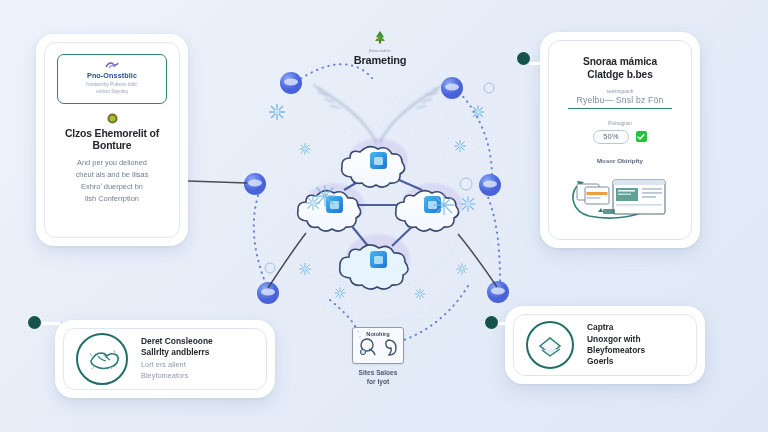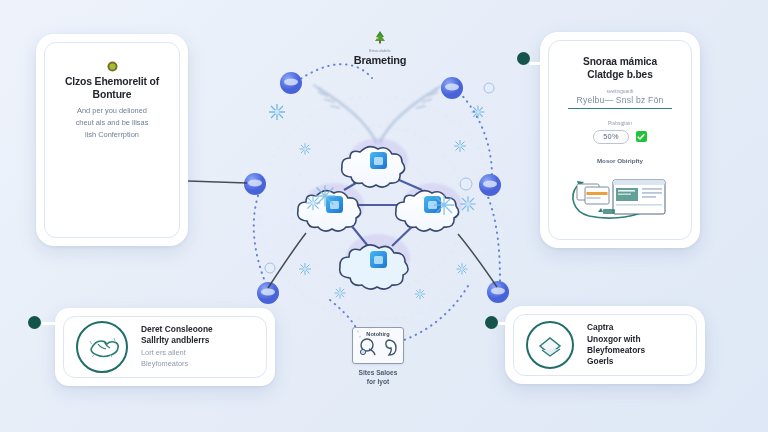--- a/index.html
+++ b/index.html
@@ -104,21 +104,21 @@
   }
   .rp-caption {
     margin-top: 13px; text-align: center;
     font-size: 6.2px; color: #59677c; font-weight: 600;
     filter: blur(.35px);
   }
   .rp-illus { margin: 4px auto 0; display: block; }
 
   
   .wide-card { height: 78px; }
-  #card-bl { left: 55px; top: 308px; width: 220px; border-radius: 14px; }
+  #card-bl { left: 55px; top: 320px; width: 220px; }
   #card-br { left: 505px; top: 306px; width: 200px; }
   .wide-card .card-inner { display: flex; align-items: center; padding: 0 10px; gap: 11px; }
   .circ-icon { flex: 0 0 auto; }
   .wc-text { min-width: 0; }
   .wc-head {
     font-size: 8.4px; font-weight: 700; color: #24272e;
     line-height: 1.35; filter: blur(.2px);
   }
   .wc-sub {
     font-size: 7.4px; color: #8e9bad; line-height: 1.45;
@@ -340,32 +340,42 @@
       <rect x="8" y="10.5" width="2" height="3" fill="#7a6233"></rect>
       <circle cx="6.5" cy="8" r="1" fill="#d8c83a"></circle>
     </svg>
     <div class="brand-sub">Btnoculabrfa</div>
     <div class="brand-name">Brameting</div>
   </div>
 
   <div class="card" id="panel-left">
     <div class="card-inner">
 
+      <div class="badge-box">
+        <svg class="badge-glyph" width="14" height="9" viewBox="0 0 14 9">
+          <path d="M1 6 C3 2, 6 1, 8 3 C10 5, 12 4, 13 2" fill="none" stroke="#6b5fc4" stroke-width="1.6"></path>
+          <path d="M4 7 C6 4, 8 4, 10 6" fill="none" stroke="#8f86d6" stroke-width="1.2"></path>
+        </svg>
+        <div class="badge-title">Pno-Onsstblic</div>
+        <div class="badge-sub">Nrsttamrby Puhsinn lotbc</div>
+        <div class="badge-sub" style="margin-top:0">emlont Sspolng</div>
+      </div>
 
       <svg class="dot-glyph" width="11" height="11" viewBox="0 0 11 11">
         <circle cx="5.5" cy="5.5" r="5" fill="#7d6b2a"></circle>
         <circle cx="5.5" cy="5.5" r="3.1" fill="#9fc32e"></circle>
       </svg>
 
       <div class="lp-head">Clzos Ehemorelit of</div>
       <div class="lp-head">Bonture</div>
 
       <div class="lp-body">
         <div>And per you delioned</div>
         <div>cheut als and be llisas</div>
+        <div>Exhroʹ duerpect bn</div>
         <div>lish Conferrption</div>
       </div>
     </div>
   </div>
 
   <div class="card" id="panel-right">
     <div class="card-inner">
 
       <div class="rp-head">Snoraa mámica</div>
       <div class="rp-head">Clatdge b.bes</div>

